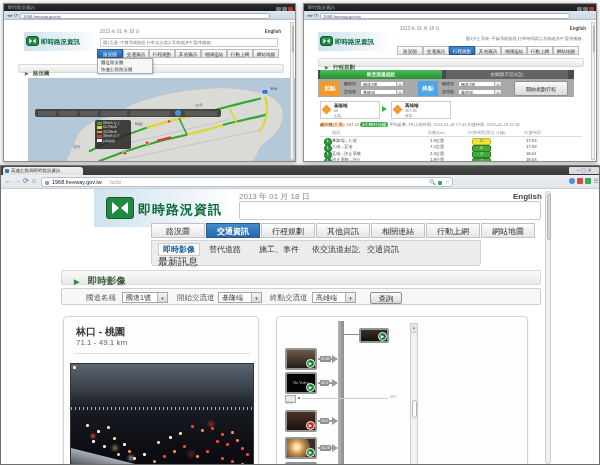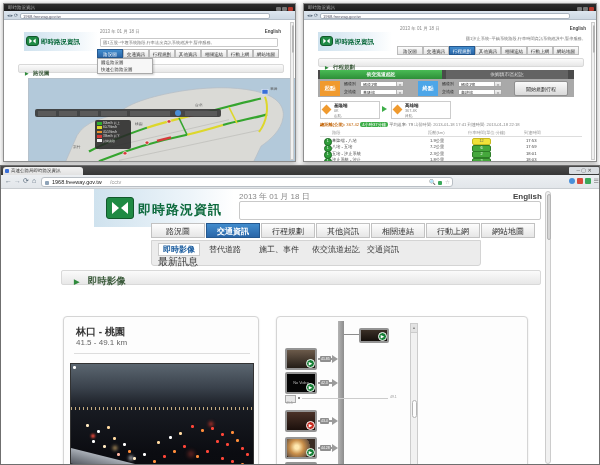--- a/index.html
+++ b/index.html
@@ -338,24 +338,33 @@
       <span class="abs" style="left:57px;top:3px;font-size:8px;color:#333">替代道路</span>
       <span class="abs" style="left:107px;top:3px;font-size:8px;color:#333">施工、事件</span>
       <span class="abs" style="left:160px;top:3px;font-size:8px;color:#333">依交流道起訖</span>
       <span class="abs" style="left:215px;top:3px;font-size:8px;color:#333">交通資訊</span>
       <span class="abs" style="left:6px;top:14px;font-size:10px;color:#333">最新訊息</span>
     </div>
     <div class="secbar" style="left:60px;top:81px;width:480px;height:15px;line-height:15px;padding-left:12px">
       <span class="secarrow" style="font-size:7px">▶</span>
       <span style="font-size:9.5px;font-weight:bold;color:#3d5c3d;margin-left:4px">即時影像</span>
     </div>
+    <div class="abs" style="left:60px;top:99px;width:480px;height:17px;background:#f7f7f7;border:1px solid #cfcfcf;border-radius:2px;box-sizing:border-box">
+      <span class="abs" style="left:24px;top:4px;font-size:7.5px;color:#555">國道名稱</span>
+      <div class="sel" style="left:60px;top:2.5px;width:46px;height:11px;font-size:7px;line-height:10px;padding-left:3px"><span>國道1號</span><span class="chev" style="font-size:5px;line-height:10px">▾</span></div>
+      <span class="abs" style="left:115px;top:4px;font-size:7.5px;color:#555">開始交流道</span>
+      <div class="sel" style="left:156px;top:2.5px;width:44px;height:11px;font-size:7px;line-height:10px;padding-left:3px"><span>基隆端</span><span class="chev" style="font-size:5px;line-height:10px">▾</span></div>
+      <span class="abs" style="left:208px;top:4px;font-size:7.5px;color:#555">終點交流道</span>
+      <div class="sel" style="left:250px;top:2.5px;width:44px;height:11px;font-size:7px;line-height:10px;padding-left:3px"><span>高雄端</span><span class="chev" style="font-size:5px;line-height:10px">▾</span></div>
+      <div class="btn abs" style="left:308px;top:2.5px;width:32px;height:12px;font-size:7.5px;line-height:12px">查詢</div>
+    </div>
 
     <div class="card" style="left:62px;top:127px;width:196px;height:200px">
       <div class="abs" style="left:12px;top:8px;font-size:10px;font-weight:bold;color:#333">林口 - 桃園</div>
-      <div class="abs" style="left:12px;top:21px;font-size:8px;color:#666">41.5 - 49.1 km</div>
+      <div class="abs" style="left:12px;top:21px;font-size:8px;color:#666">71.1 - 49.1 km</div>
       <div class="abs" style="left:10px;top:36px;width:176px;height:0;border-top:1px solid #ddd"></div>
       <div class="abs" style="left:6px;top:46px;width:184px;height:150px;background:#0a0b10;border:1px solid #333;overflow:hidden;box-sizing:border-box">
         <div class="sky"></div>
         <div class="horizon"></div>
         <div class="lights" style="left:2px;top:2px"></div>
         <div class="glow" style="left:20px;top:70px"></div>
         <div class="barrier"></div>
 
       </div>
     </div>

